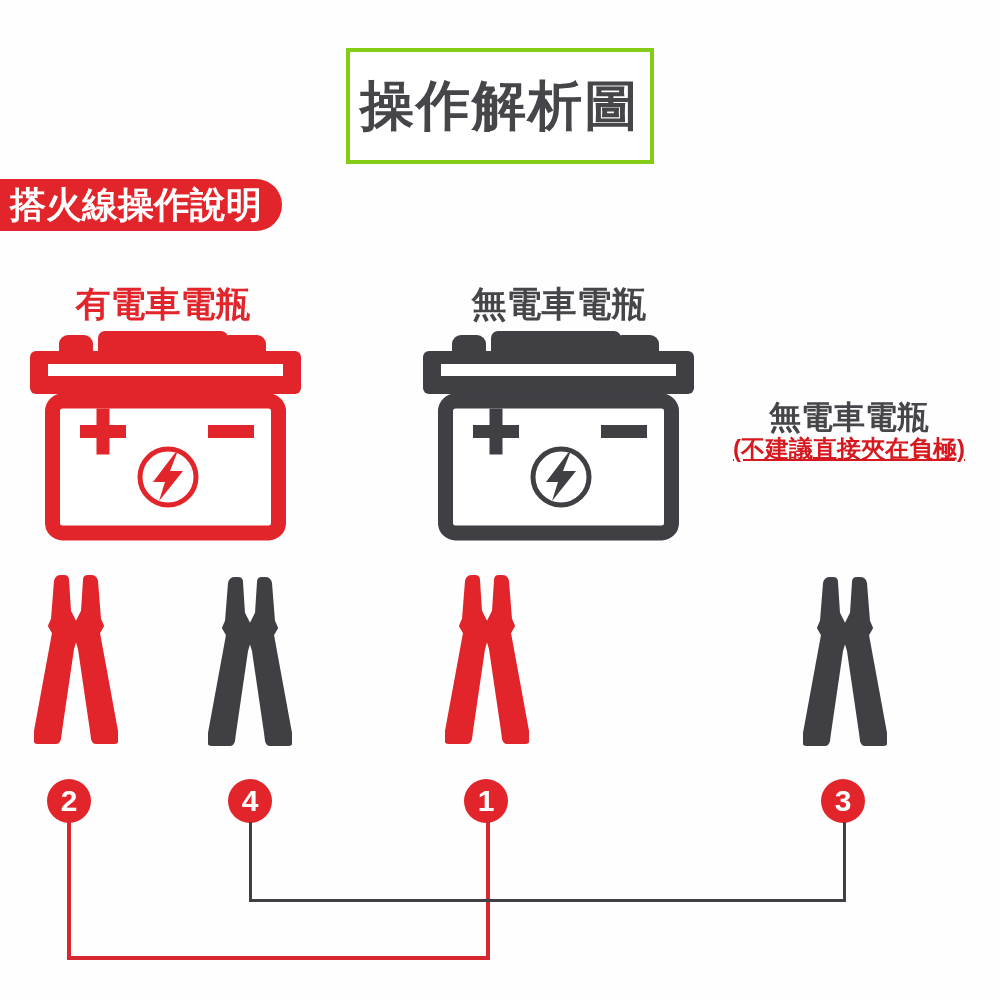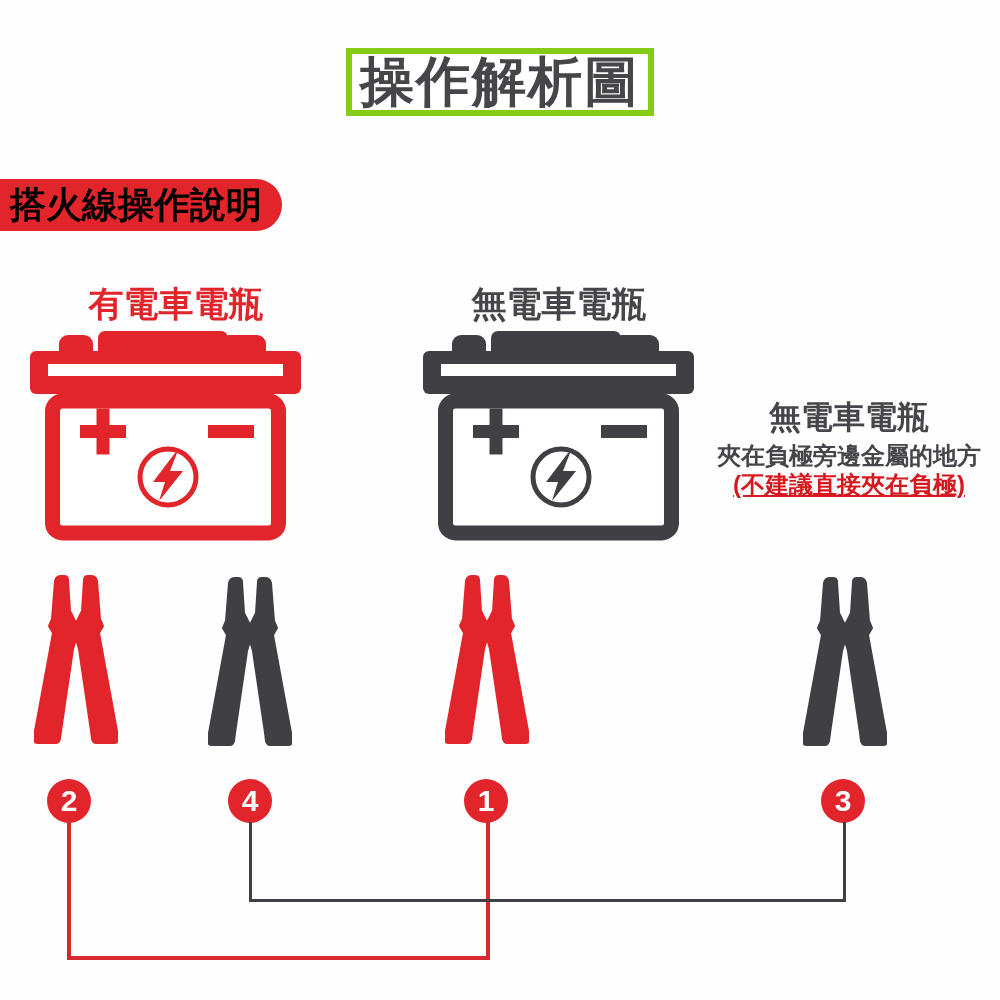--- a/index.html
+++ b/index.html
@@ -7,34 +7,34 @@
     position:relative;width:1000px;height:1000px;background:#fefefe;overflow:hidden;
     font-family:"Liberation Sans","DejaVu Sans",sans-serif;
   }
   .abs{position:absolute;}
   .red-c{color:#e2242b;}
   .dark-c{color:#45454a;}
   .red-bg{background:#e2242b;}
 
   
   .title-box{
-    left:346px;top:48px;width:308px;height:68px;
-    border:6px solid #84cc16;box-sizing:border-box;
+    left:346px;top:48px;width:308px;height:116px;
+    border:4px solid #84cc16;box-sizing:border-box;
     display:flex;align-items:center;justify-content:center;
     background:#fff;
   }
   .title-box span{font-size:54px;font-weight:bold;color:#45454a;letter-spacing:2px;white-space:nowrap;}
 
   
   .badge{
     left:0;top:179px;height:52px;min-width:262px;box-sizing:border-box;
     border-radius:0 26px 26px 0;
     display:flex;align-items:center;padding:0 20px 0 10px;
   }
-  .badge span{color:#000000;font-size:36px;font-weight:bold;white-space:nowrap;}
+  .badge span{color:#ffffff;font-size:36px;font-weight:bold;white-space:nowrap;}
 
   
   .bat-label{width:270px;text-align:center;font-size:35px;font-weight:bold;white-space:nowrap;}
 
   
   .note{left:698px;top:399px;width:302px;text-align:center;}
   .note .l1{font-size:32px;font-weight:bold;color:#45454a;line-height:36px;white-space:nowrap;}
   .note .l2{font-size:24px;font-weight:bold;color:#45454a;line-height:30px;margin-top:6px;white-space:nowrap;}
   .note .l3{font-size:24px;font-weight:bold;color:#d7181f;line-height:28px;white-space:nowrap;text-decoration:underline;}
 
@@ -55,21 +55,21 @@
 <div id="canvas">
 
   <div class="abs title-box">
     <span>操作解析圖</span>
   </div>
 
   <div class="abs badge red-bg">
     <span>搭火線操作說明</span>
   </div>
 
-  <div class="abs bat-label red-c" style="left:41px;top:281px;">有電車電瓶</div>
+  <div class="abs bat-label red-c" style="left:28px;top:281px;">有電車電瓶</div>
   <div class="abs bat-label dark-c" style="left:424px;top:281px;">無電車電瓶</div>
 
   <svg class="abs red-c" style="left:28px;top:331px;" width="275" height="212" viewBox="0 0 275 212">
     <g>
       <rect x="31" y="4" width="34" height="28" rx="9" fill="currentColor"></rect>
       <rect x="192" y="4" width="46" height="28" rx="9" fill="currentColor"></rect>
       <rect x="70" y="0" width="130" height="32" rx="7" fill="currentColor"></rect>
     </g>
     <rect x="2" y="20" width="271" height="43" rx="6" fill="currentColor"></rect>
     <rect x="20" y="33" width="235" height="12" fill="#ffffff"></rect>
@@ -100,21 +100,20 @@
     </g>
     <rect x="180" y="94" width="46" height="13" fill="currentColor"></rect>
     <g>
       <circle cx="140" cy="146" r="28" fill="none" stroke="currentColor" stroke-width="5"></circle>
       <path d="M147,122 L125,151 L137,151 L131,170 L155,140 L142,140 L149,122 Z" fill="currentColor"></path>
     </g>
   </svg>
 
   <div class="abs note">
     <div class="l1">無電車電瓶</div>
-    <div class="l2">夾在負極旁邊金屬的地方</div>
     <div class="l3">(不建議直接夾在負極)</div>
   </div>
 
   <svg class="abs red-c" style="left:34px;top:575px;" width="84" height="170" viewBox="0 0 84 170">
     <path fill="currentColor" stroke="currentColor" stroke-width="2" stroke-linejoin="round" d="M21,6 Q22,1 27,1 L30,1 Q34,1 34,5 L36,36 L42,48 L48,36 L50,5 Q50,1 54,1 L57,1 Q62,1 63,6
          L66,44 L69,51 L65,58 L83,156 L84,164 Q84,168 80,168 L62,168 Q59,168 58,164 L57,156
          L45,74 L42,64 L39,74 L27,156 L26,164 Q25,168 22,168 L4,168 Q0,168 0,164 L1,156
          L19,58 L15,51 L18,44 Z"></path>
   </svg>
   <svg class="abs" style="left:208px;top:577px;color:#3f3f44;" width="84" height="170" viewBox="0 0 84 170">

